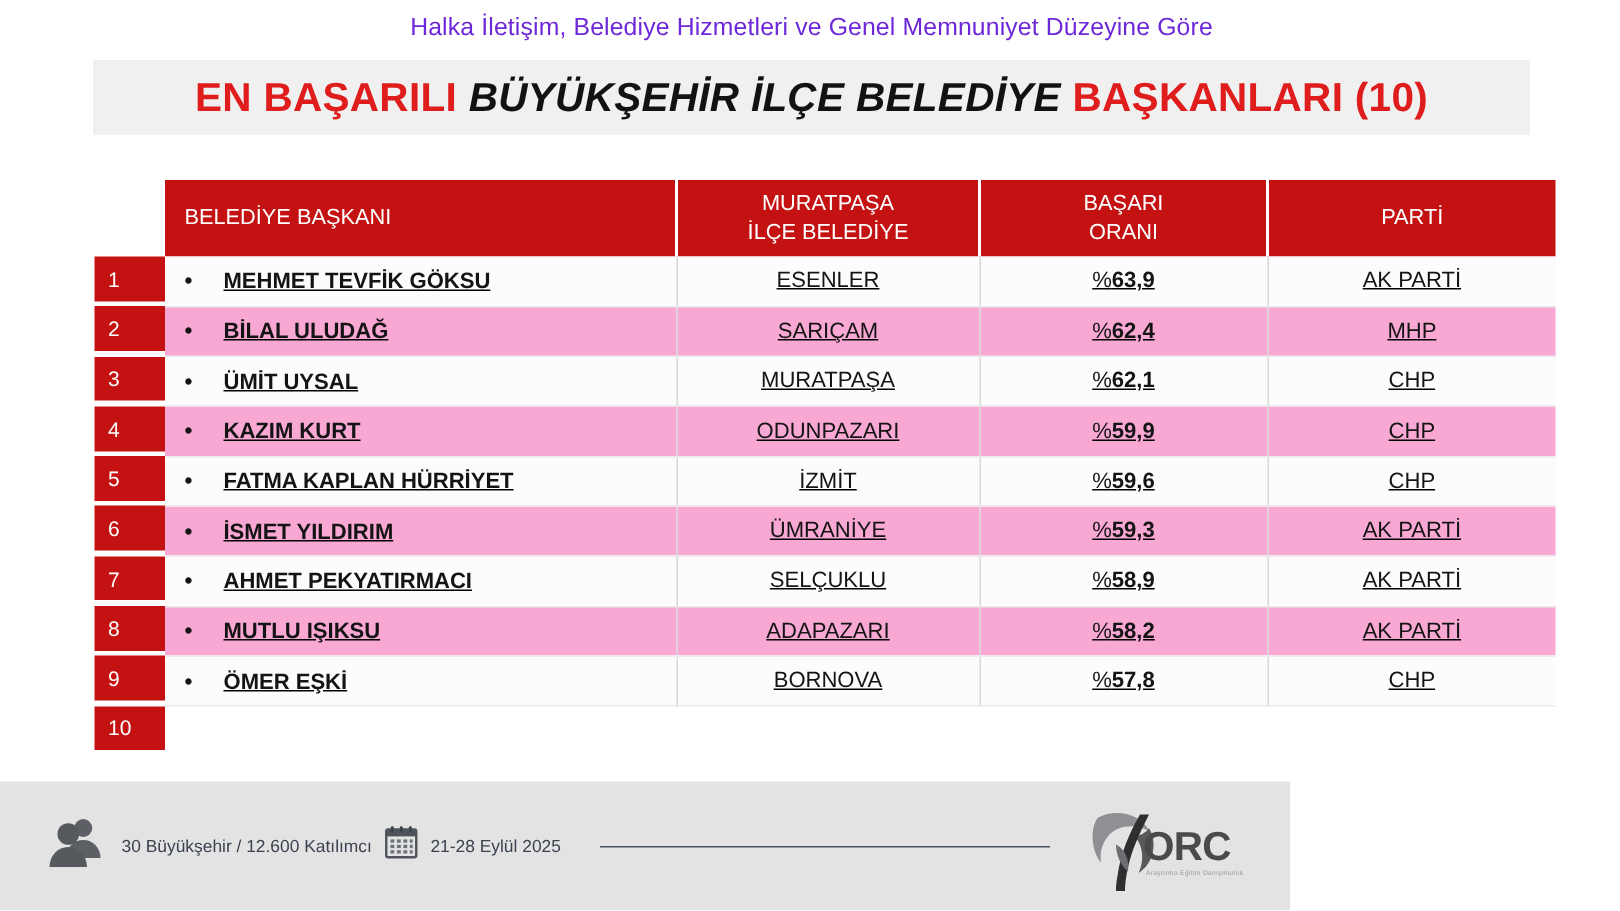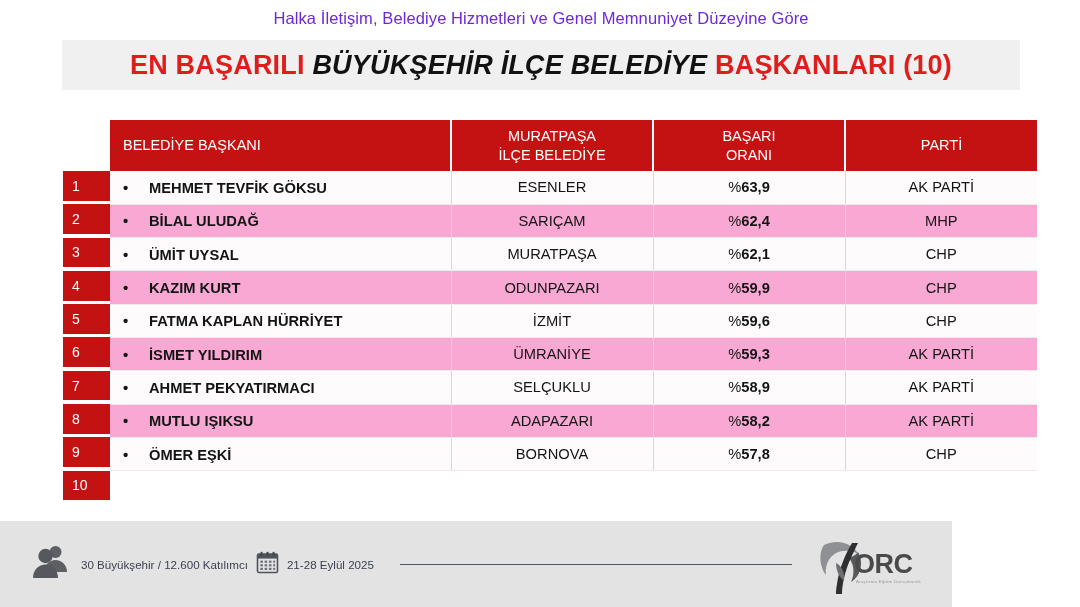--- a/index.html
+++ b/index.html
@@ -98,21 +98,21 @@
     line-height: 1.25;
     border-right: 2px solid #ffffff;
   }
   thead th:last-child { border-right: none; }
   thead th.h-name {
     text-align: left;
     padding-left: 13px;
     margin-left: 34px;
   }
 
-  tbody tr { height: 33.3px; }
+  tbody tr { height: 33.3px; text-decoration: underline; }
   tbody tr.odd  { background: #fdfbfb; }
   tbody tr.even { background: #f9a8d4; }
 
   tbody td {
     font-size: 14.7px;
     color: #141414;
     vertical-align: middle;
     text-align: center;
     border-right: 1px solid #d8d8d8;
     border-bottom: 1px solid #ececec;
@@ -132,21 +132,21 @@
     font-size: 15px;
   }
   td.c-rate { font-weight: bold; }
   td.c-rate .pct { font-weight: normal; }
 
   
   .footer {
     position: absolute;
     left: 0;
     top: 521px;
-    width: 952px;
+    width: 860px;
     height: 86px;
     background: #e3e3e3;
   }
   .footer-inner {
     position: absolute;
     left: 30px;
     top: 0;
     right: 22px;
     height: 86px;
     display: flex;

